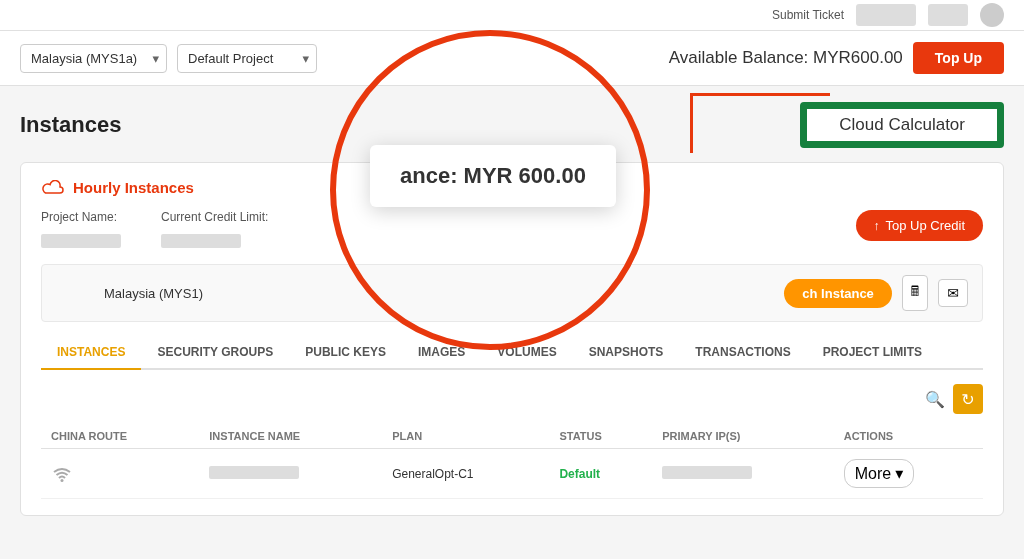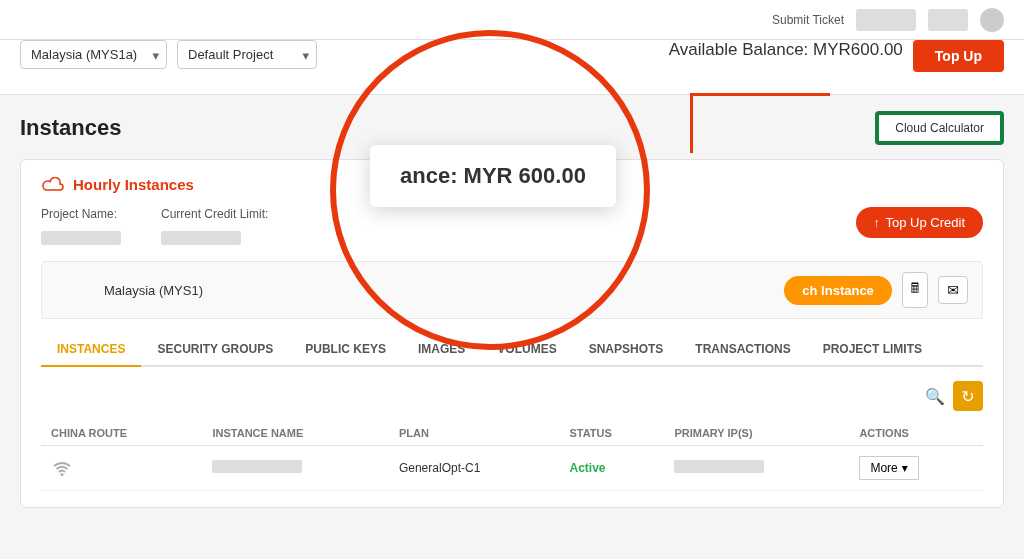--- a/index.html
+++ b/index.html
@@ -2,21 +2,21 @@
 <html><head>
   <meta charset="utf-8">
   <style>
     * { box-sizing: border-box; margin: 0; padding: 0; }
     body { font-family: Arial, sans-serif; background: #f5f5f5; font-size: 13px; color: #333; overflow: hidden; }
 
     
     .top-nav {
       background: #fff;
       border-bottom: 1px solid #e0e0e0;
-      height: 40px;
+      height: 31px;
       display: flex;
       align-items: center;
       justify-content: flex-end;
       padding: 0 20px;
       gap: 12px;
     }
     .top-nav .submit-ticket {
       font-size: 12px;
       color: #555;
       cursor: pointer;
@@ -39,21 +39,21 @@
       background: #ccc;
       border-radius: 50%;
     }
 
     
     .header-row {
       background: #fff;
       border-bottom: 1px solid #e0e0e0;
       height: 55px;
       display: flex;
-      align-items: flex-start;
+      align-items: center;
       padding: 0 20px;
       gap: 10px;
     }
     .header-row select, .header-row .select-fake {
       border: 1px solid #ccc;
       border-radius: 4px;
       padding: 6px 28px 6px 10px;
       font-size: 13px;
       color: #333;
       background: #fff;
@@ -105,24 +105,24 @@
       justify-content: space-between;
       margin-bottom: 14px;
     }
     .page-title {
       font-size: 22px;
       font-weight: bold;
       color: #222;
     }
     .cloud-calc-btn {
       background: #fff;
-      border: 4px solid #15803d;
+      border: 7px solid #15803d;
       border-radius: 4px;
-      padding: 6px 16px;
-      font-size: 12px;
+      padding: 6px 32px;
+      font-size: 17px;
       cursor: pointer;
       color: #333;
     }
 
     
     .card {
       background: #fff;
       border-radius: 6px;
       border: 1px solid #e0e0e0;
       padding: 16px 20px;
@@ -295,23 +295,23 @@
       color: #333;
       background: #fff;
     }
     .status-active {
       color: #22b14c;
       font-weight: 600;
     }
     .more-btn {
       background: #fff;
       border: 1px solid #ccc;
-      border-radius: 0;
+      border-radius: 12px;
       padding: 4px 10px;
-      font-size: 12px;
+      font-size: 16px;
       cursor: pointer;
       display: inline-flex;
       align-items: center;
       gap: 4px;
     }
     .row-icon-placeholder {
       width: 22px;
       height: 22px;
       background: none;
       display: flex;
@@ -487,21 +487,21 @@
                 <path d="M7 14 Q10 11 13 14" stroke="#aaa" stroke-width="2" fill="none"></path>
                 <circle cx="10" cy="16.5" r="1.5" fill="#aaa"></circle>
               </svg>
             </div>
           </td>
           <td>
             <span class="name-placeholder"></span>
           </td>
           <td>GeneralOpt-C1</td>
           <td>
-            <span class="status-active">Active</span>
+            <span class="status-active">Default</span>
           </td>
           <td>
             <span class="name-placeholder"></span>
           </td>
           <td>
             <button class="more-btn">
               <span>More</span>
               <span>▾</span>
             </button>
           </td>

